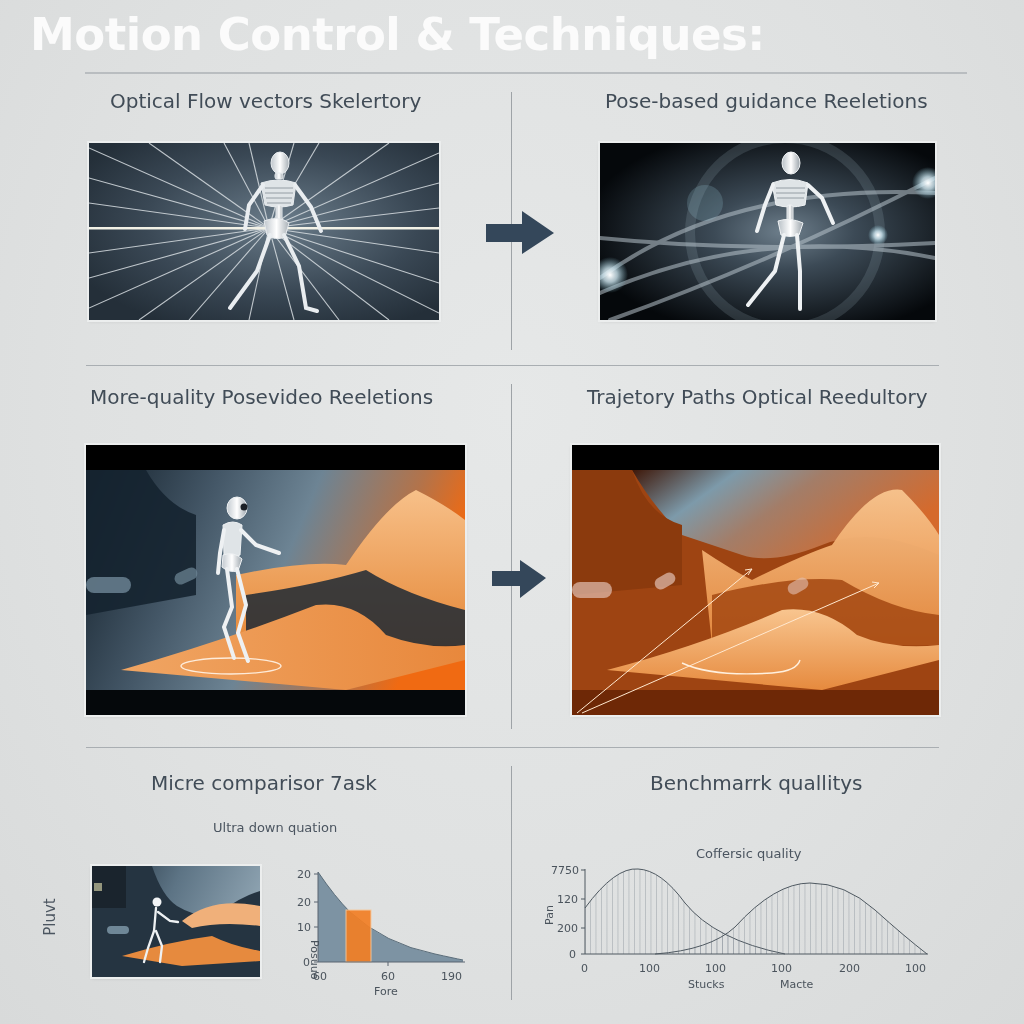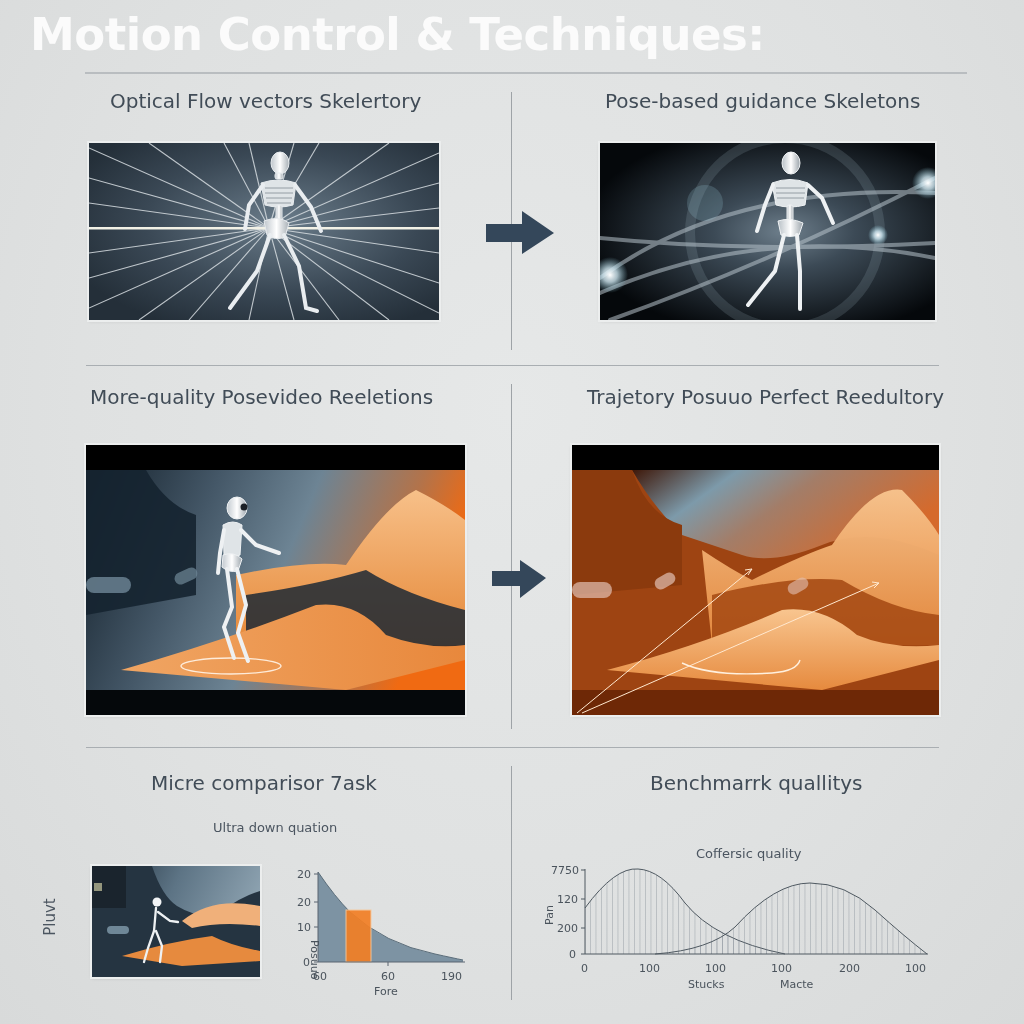--- a/index.html
+++ b/index.html
@@ -32,21 +32,21 @@
 <div class="abs hline" style="left:85px; top:72px; width:882px; height:2px;"></div>
 
 <div class="abs hline" style="left:86px; top:365px; width:853px; height:1px; background:#a9aeb2;"></div>
 <div class="abs hline" style="left:86px; top:747px; width:853px; height:1px; background:#a9aeb2;"></div>
 
 <div class="abs vline" style="left:511px; top:92px; height:258px;"></div>
 <div class="abs vline" style="left:511px; top:384px; height:345px;"></div>
 <div class="abs vline" style="left:511px; top:766px; height:234px;"></div>
 
 <div class="abs panel-label" style="left:110px; top:89px;">Optical Flow vectors Skelertory</div>
-<div class="abs panel-label" style="left:605px; top:89px;">Pose-based guidance Skeletons</div>
+<div class="abs panel-label" style="left:605px; top:89px;">Pose-based guidance Reeletions</div>
 
 <div class="abs frame" style="left:89px; top:143px; width:350px; height:177px;">
   <svg width="350" height="177" viewBox="0 0 350 177">
     <defs>
       <radialGradient id="tlbg" cx="55%" cy="45%" r="65%">
         <stop offset="0%" stop-color="#6a7c8a"></stop>
         <stop offset="60%" stop-color="#3a4855"></stop>
         <stop offset="100%" stop-color="#242f39"></stop>
       </radialGradient>
       <linearGradient id="bone" x1="0" x2="1">
@@ -157,21 +157,21 @@
     </g>
     <g stroke="#5a6772" stroke-width="0.8" opacity="0.7">
       <line x1="176" y1="45" x2="205" y2="45"></line>
       <line x1="176" y1="50" x2="205" y2="50"></line>
       <line x1="177" y1="55" x2="204" y2="55"></line>
     </g>
   </svg>
 </div>
 
 <div class="abs panel-label" style="left:90px; top:385px;">More-quality Posevideo Reeletions</div>
-<div class="abs panel-label" style="left:587px; top:385px;">Trajetory Posuuo Perfect Reedultory</div>
+<div class="abs panel-label" style="left:587px; top:385px;">Trajetory Paths Optical Reedultory</div>
 
 <div class="abs frame" style="left:86px; top:445px; width:379px; height:270px;">
   <svg width="379" height="270" viewBox="0 0 379 270">
     <defs>
       <linearGradient id="mlsky" x1="0" y1="0" x2="1" y2="0.3">
         <stop offset="0%" stop-color="#0f1b25"></stop>
         <stop offset="35%" stop-color="#445767"></stop>
         <stop offset="60%" stop-color="#6d8494"></stop>
         <stop offset="85%" stop-color="#b3734a"></stop>
         <stop offset="100%" stop-color="#f06a12"></stop>

